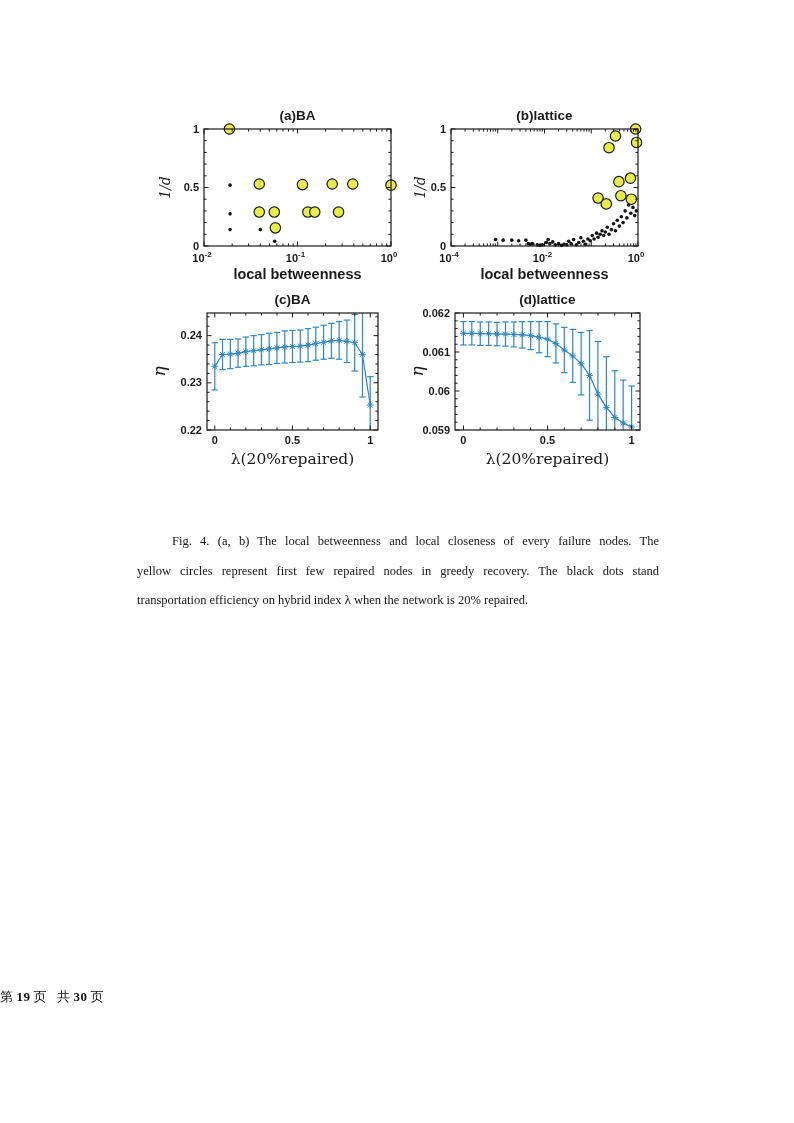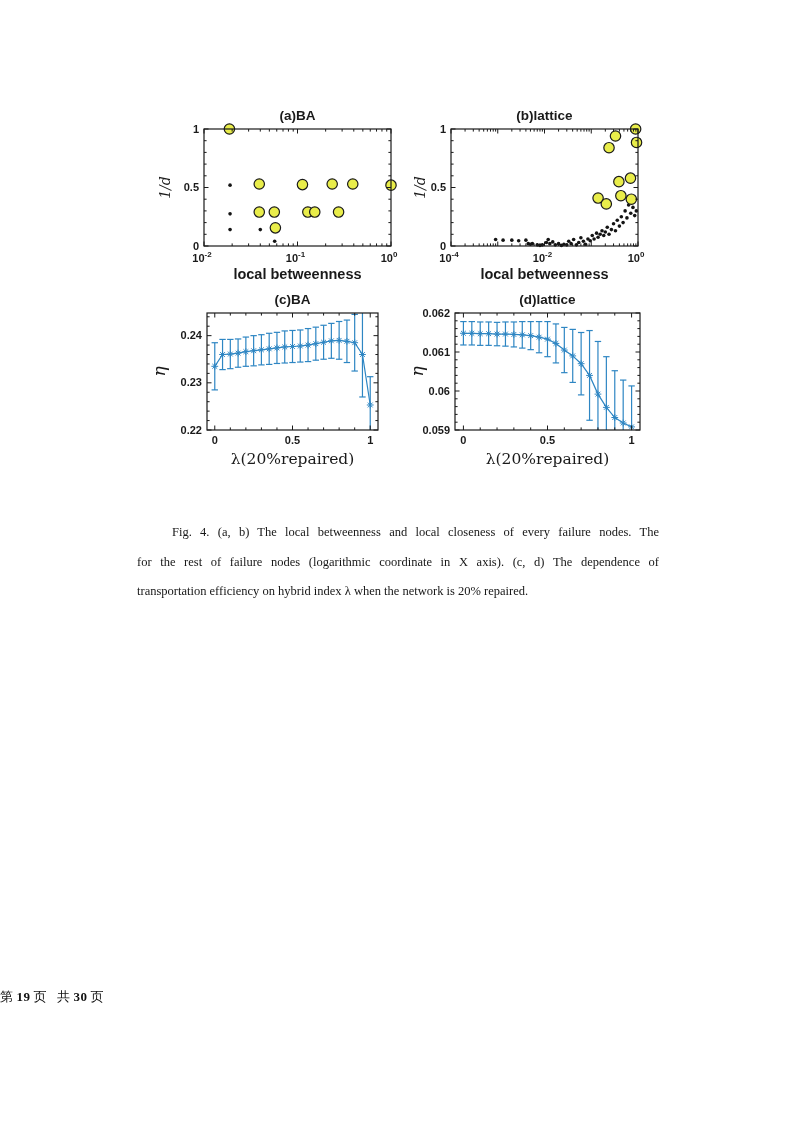--- a/index.html
+++ b/index.html
@@ -10,21 +10,21 @@
   .charts-layer{position:absolute;left:0;top:0;width:100%;height:100%;}
   .chart{position:absolute;}
   .caption{
     position:absolute;left:137px;top:518px;width:522px;
     font-family:"Liberation Serif",serif;font-size:12.5px;color:#161616;
   }
   .cap-line{
     height:29.5px;line-height:29.5px;overflow:hidden;
     text-align:justify;text-align-last:justify;white-space:normal;
   }
-  .cap-line.indent{text-indent:35px;}
+  .cap-line.indent{text-indent:35px;margin-top:9px;}
   .cap-line.last{text-align:right;text-align-last:left;}
   .footer{
     position:absolute;left:0;top:988px;width:100%;text-align:left;
     font-family:"Liberation Serif",serif;font-size:13px;color:#111;
     letter-spacing:0.5px;
   }
   .footer .num{font-weight:bold;padding:0 3px;}
   .footer .gap{display:inline-block;width:10px;}
 </style>
 </head>
@@ -758,21 +758,21 @@
         <text x="54" y="63.5" fill="#1a1a1a" text-anchor="end" font-family="&quot;Liberation Sans&quot;,sans-serif" font-weight="bold" font-size="11px">0.061</text>
         <text x="54" y="24.5" fill="#1a1a1a" text-anchor="end" font-family="&quot;Liberation Sans&quot;,sans-serif" font-weight="bold" font-size="11px">0.062</text>
         <text x="151.5" y="12" fill="#1a1a1a" text-anchor="middle" font-family="&quot;Liberation Sans&quot;,sans-serif" font-weight="bold" font-size="13.5px">(d)lattice</text>
         <text x="151.5" y="172" fill="#1a1a1a" text-anchor="middle" font-family="&quot;DejaVu Serif&quot;,serif" font-size="15.5px">λ(20%repaired)</text>
         <text x="27" y="79.5" fill="#1a1a1a" text-anchor="middle" font-family="&quot;DejaVu Serif&quot;,serif" font-style="italic" font-size="17px" transform="rotate(-90 27 79.5)">η</text>
       </svg>
     </div>
 
   <div class="caption">
     <div class="cap-line indent">Fig. 4. (a, b) The local betweenness and local closeness of every failure nodes. The</div>
-    <div class="cap-line">for the rest of failure nodes (logarithmic coordinate in X axis). (c, d) The dependence of</div>
+    <div class="cap-line">yellow circles represent first few repaired nodes in greedy recovery. The black dots stand</div>
     <div class="cap-line last">transportation efficiency on hybrid index λ when the network is 20% repaired.</div>
   </div>
 
   <div class="footer">
     <span>第</span><span class="num">19</span><span>页</span><span class="gap"></span><span>共</span><span class="num">30</span><span>页</span>
   </div>
 
 </div>
 
 </body></html>

